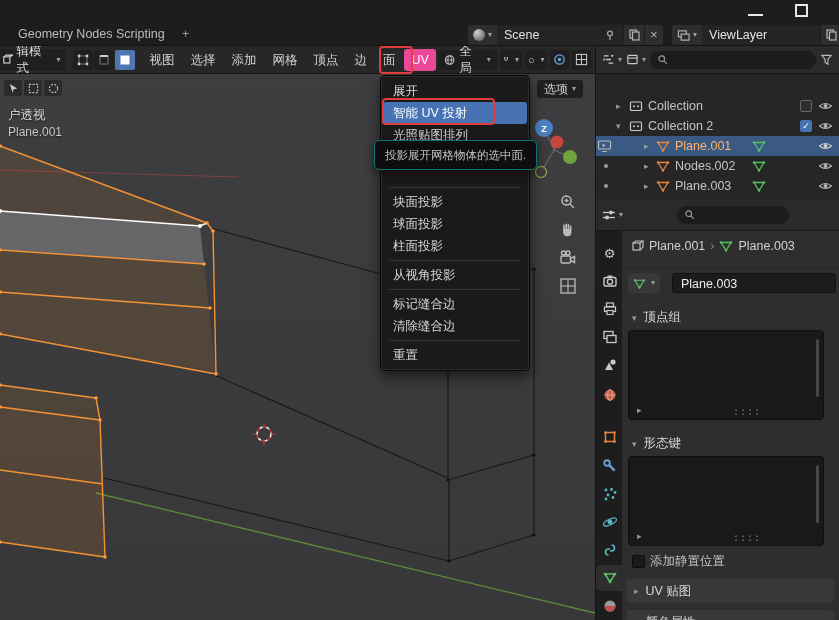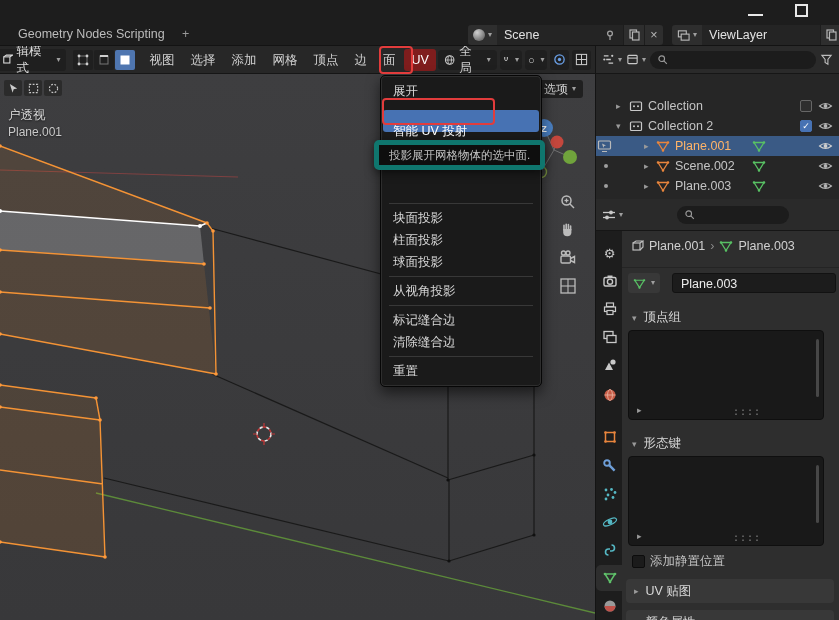--- a/index.html
+++ b/index.html
@@ -18,21 +18,21 @@
 .idfield{display:flex;align-items:center;gap:2px;background:#242424;padding:0 7px;color:#e2e2e2}
 .smallbtn{display:flex;align-items:center;justify-content:center;background:#2e2e2e;width:20px;margin-left:1px;color:#b5b5b5}
 .matball{width:12px;height:12px;border-radius:50%;background:radial-gradient(circle at 35% 30%,#d0d0d0,#4e4e4e)}
 
 #vp-header{position:absolute;left:0;top:46px;width:595px;height:28px;background:#272727;border-bottom:1px solid #161616;display:flex;align-items:center;gap:2px;padding-right:4px;overflow:hidden}
 #mode-drop{display:flex;align-items:center;gap:4px;background:#1f1f1f;border-radius:3px;height:22px;padding:0 6px;margin-left:-4px;color:#dedede}
 .selmode{display:flex;gap:1px;margin:0 5px}
 .selmode .smbtn{width:20px;height:20px;background:#1f1f1f;border-radius:2px;display:flex;align-items:center;justify-content:center}
 .selmode .smbtn.on{background:#4f76b0}
 .hmenu{height:22px;line-height:22px;padding:0 7px;border-radius:3px;color:#d2d2d2;flex:none}
-.hmenu.open{background:#7f1d1d;color:#fff}
+.hmenu.open{background:#ec4899;color:#fff}
 #hdr-right{margin-left:auto;display:flex;align-items:center;gap:3px}
 .pill{display:flex;align-items:center;gap:4px;background:#1f1f1f;border-radius:4px;height:20px;padding:0 6px;color:#d6d6d6}
 .icobtn{width:20px;height:20px;background:#1f1f1f;border-radius:3px;display:flex;align-items:center;justify-content:center}
 .joined{display:flex;background:#1f1f1f;border-radius:4px;overflow:hidden;height:20px;align-items:center}
 .joined>*{padding:0 3px}
 
 #ol-header{position:absolute;left:595px;top:46px;width:244px;height:28px;background:#2a2a2a;border-left:1px solid #141414;border-bottom:1px solid #161616;display:flex;align-items:center;gap:4px;padding:0 6px}
 .search{display:flex;align-items:center;gap:4px;background:#1c1c1c;border-radius:9px;height:18px;padding:0 7px;flex:1}
 #outliner{position:absolute;left:595px;top:74px;width:244px;height:125px;background:#262626;border-left:1px solid #141414}
 .ol-row{position:absolute;left:0;width:244px;height:20px}
@@ -59,26 +59,26 @@
 .ppanel{position:absolute;left:4px;width:208px;height:24px;background:#383838;border-radius:4px;display:flex;align-items:center;gap:7px;padding:0 8px;color:#d8d8d8}
 .cbx{width:13px;height:13px;background:#1b1b1b;border:1px solid #0c0c0c;border-radius:2px}
 
 #viewport{position:absolute;left:0;top:74px;width:595px;height:546px;background:linear-gradient(#3e3e40,#38383a);overflow:hidden}
 .vplabel{position:absolute;left:8px;color:#d8d8d8;text-shadow:0 1px 2px rgba(0,0,0,.6)}
 #subtools{position:absolute;left:4px;top:6px;display:flex;gap:2px}
 #subtools .tbtn{width:18px;height:16px;background:rgba(40,40,40,.85);border-radius:2px;display:flex;align-items:center;justify-content:center}
 #options-btn{position:absolute;right:12px;top:6px;height:18px;background:rgba(29,29,29,.9);border-radius:3px;display:flex;align-items:center;gap:4px;padding:0 7px;color:#d2d2d2;font-size:12px}
 #side-icons{position:absolute;left:558px;top:118px;display:flex;flex-direction:column;gap:8px;opacity:.9}
 
-#uv-menu{position:absolute;left:380px;top:75px;width:162px;background:#1a1a1a;border:1px solid #060606;box-shadow:0 0 0 1px #2e2e2e inset,0 6px 14px rgba(0,0,0,.55);border-radius:5px;padding:4px 0;z-index:40}
+#uv-menu{position:absolute;left:380px;top:75px;width:150px;background:#1a1a1a;border:1px solid #060606;box-shadow:0 0 0 1px #2e2e2e inset,0 6px 14px rgba(0,0,0,.55);border-radius:5px;padding:4px 0;z-index:40}
 .mi{height:22px;line-height:22px;padding:0 12px;color:#d8d8d8;white-space:nowrap}
-.mi.hl{background:#4772b3;color:#fff;margin:8px 2px;border-radius:3px;padding:10px 10px}
+.mi.hl{background:#4772b3;color:#fff;margin:0 2px;border-radius:3px;padding:0 10px}
 .msep{height:1px;background:#383838;margin:3px 8px}
 .mgap{height:38px}
-#tooltip{position:absolute;left:374px;top:140px;height:30px;background:#0e0e0e;border:5px solid #0f766e;border-radius:5px;display:flex;align-items:center;padding:0 10px;color:#c3c3c3;font-size:11.5px;white-space:nowrap;z-index:46;box-shadow:0 3px 10px rgba(0,0,0,.5)}
+#tooltip{position:absolute;left:374px;top:140px;height:30px;background:#0e0e0e;border:1px solid #0f766e;border-radius:5px;display:flex;align-items:center;padding:0 10px;color:#c3c3c3;font-size:11.5px;white-space:nowrap;z-index:46;box-shadow:0 3px 10px rgba(0,0,0,.5)}
 .ring{position:absolute;border:2.5px solid #e23c3c;border-radius:4px;z-index:60;pointer-events:none}
 #ring-uv{left:379px;top:46px;width:34px;height:28px}
 #ring-item{left:382px;top:98px;width:113px;height:27px}
 </style>
 </head>
 <body>
 
 <div id="app">
 
   <div id="topbar">
@@ -293,21 +293,21 @@
     </div>
     <div class="ol-row" style="top:82px">
       <div class="ol-dot" style="left:8px"></div>
       <span class="tri" style="left:48px">▸</span>
       <svg style="left:60px" width="14" height="14" viewBox="0 0 14 14">
           <path d="M2 3.5 L12 3.5 L7 11.5 Z" fill="none" stroke="#e8853d" stroke-width="1.3"></path>
           <circle cx="2" cy="3.5" r="1.2" fill="#e8853d"></circle>
           <circle cx="12" cy="3.5" r="1.2" fill="#e8853d"></circle>
           <circle cx="7" cy="11.5" r="1.2" fill="#e8853d"></circle>
         </svg>
-      <span class="ol-label" style="left:79px">Scene.002</span>
+      <span class="ol-label" style="left:79px">Nodes.002</span>
       <svg style="left:156px" width="14" height="14" viewBox="0 0 14 14">
           <path d="M2 3.5 L12 3.5 L7 11.5 Z" fill="none" stroke="#58c064" stroke-width="1.3"></path>
           <circle cx="2" cy="3.5" r="1.2" fill="#58c064"></circle>
           <circle cx="12" cy="3.5" r="1.2" fill="#58c064"></circle>
           <circle cx="7" cy="11.5" r="1.2" fill="#58c064"></circle>
         </svg>
       <svg style="right:7px" width="15" height="15" viewBox="0 0 15 15">
           <path d="M1.5 7.5 Q7.5 2.5 13.5 7.5 Q7.5 12.5 1.5 7.5 Z" fill="none" stroke="#b5b5b5" stroke-width="1.1"></path>
           <circle cx="7.5" cy="7.5" r="1.9" fill="#b5b5b5"></circle>
         </svg>
@@ -639,22 +639,22 @@
     </div>
   </div>
 
   <div id="uv-menu">
     <div class="mi">展开</div>
     <div class="mi hl">智能 UV 投射</div>
     <div class="mi">光照贴图排列</div>
     <div class="mgap"></div>
     <div class="msep"></div>
     <div class="mi">块面投影</div>
+    <div class="mi">球面投影</div>
     <div class="mi">柱面投影</div>
-    <div class="mi">球面投影</div>
     <div class="msep"></div>
     <div class="mi">从视角投影</div>
     <div class="msep"></div>
     <div class="mi">标记缝合边</div>
     <div class="mi">清除缝合边</div>
     <div class="msep"></div>
     <div class="mi">重置</div>
   </div>
 
   <div id="tooltip">

